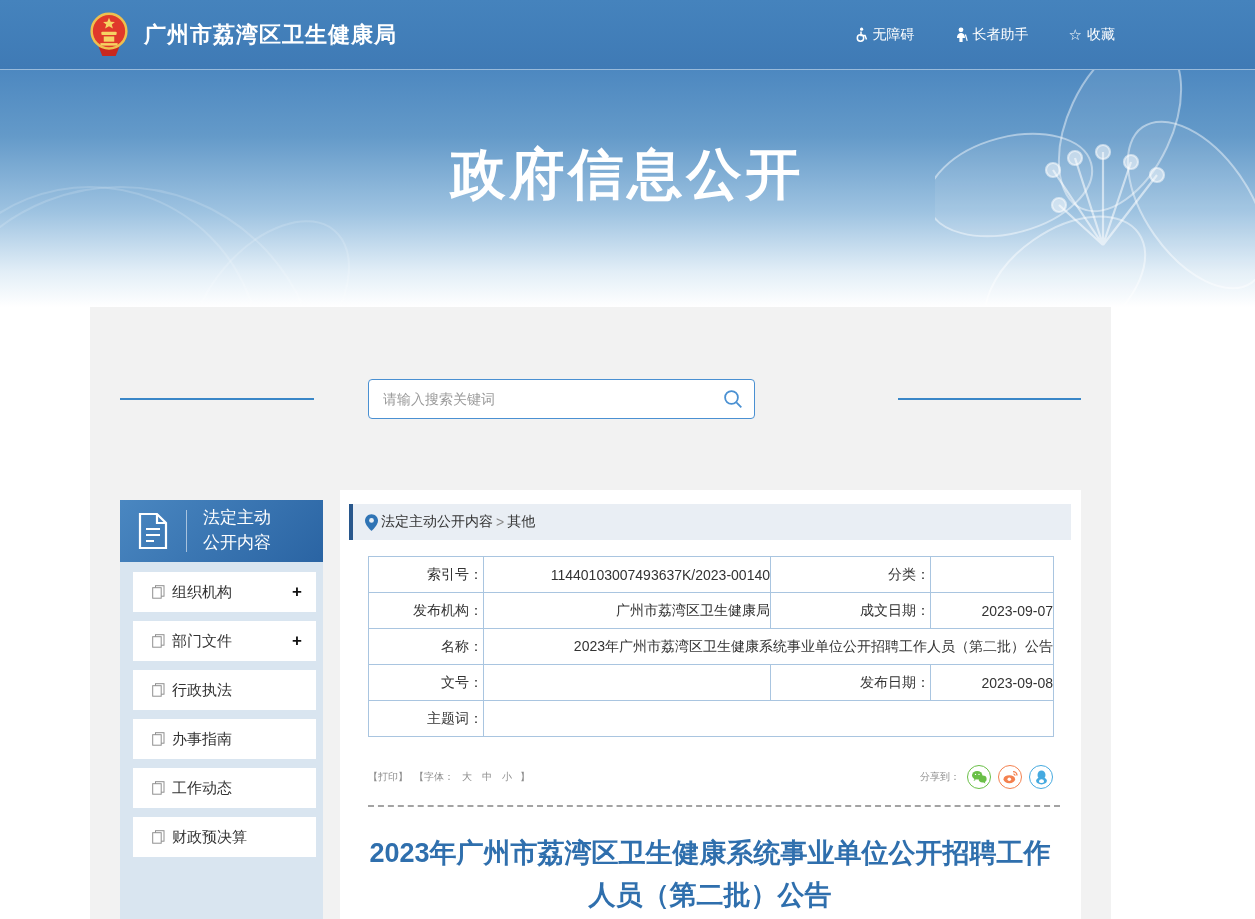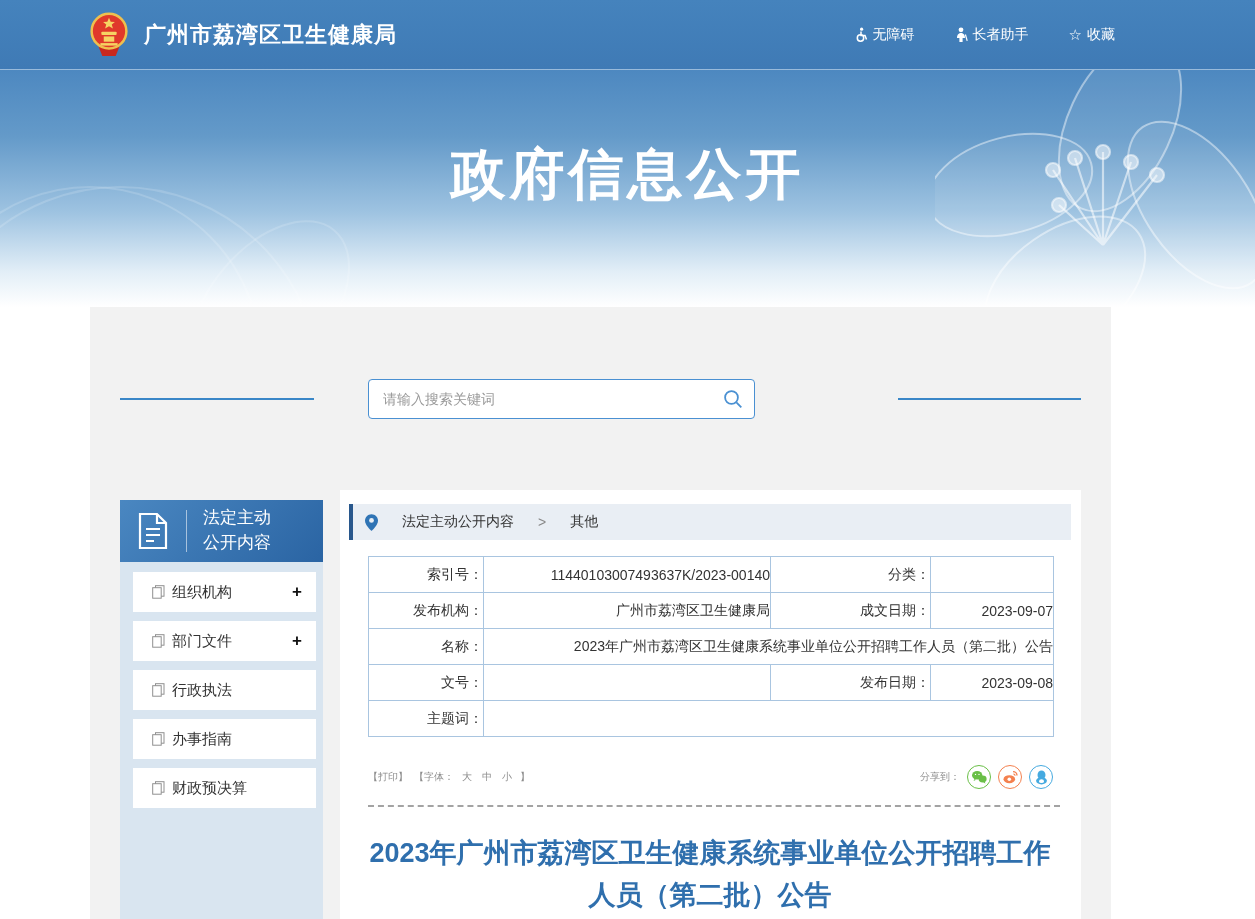--- a/index.html
+++ b/index.html
@@ -69,21 +69,21 @@
     height:40px; margin-bottom:9px; background:#fff;
     display:flex; align-items:center; padding:0 14px 0 19px;
     font-size:15px; color:#333; cursor:pointer;
   }
   .submenu-item .pg { margin-right:7px; flex:none; display:flex; }
   .submenu-item .plus { margin-left:auto; font-weight:bold; font-size:17px; color:#111; }
   
   .main { margin-left:17px; width:741px; background:#fff; padding:14px 10px 0 9px; }
   .breadcrumb {
     height:36px; background:#e9eef4; border-left:4px solid #28578c;
-    display:flex; align-items:center; padding-left:12px; gap:24px;
+    display:flex; align-items:center; padding-left:12px; gap:3px;
     font-size:14px; color:#333;
   }
   .crumb-link { cursor:pointer; }
   .crumb-sep { color:#888; }
   .meta-table { margin:16px 0 0 19px; width:685px; border-collapse:collapse; table-layout:fixed; font-size:14px; color:#333; }
   .meta-table td { border:1px solid #a9c5e0; height:36px; background:#fff; }
   .meta-table .lbl { text-align:right; padding-right:0; white-space:nowrap; }
   .meta-table .val { text-align:right; padding-left:10px; overflow:hidden; white-space:nowrap; }
   .toolbar { width:685px; margin:28px 0 0 19px; display:flex; align-items:center; font-size:10px; color:#8d8d8d; }
   .tb-left { display:flex; align-items:center; gap:6px; }
@@ -250,20 +250,30 @@
           <span>办事指南</span>
           <span class="plus"></span>
         </div>
         <div class="submenu-item">
           <span class="pg">
             <svg width="13" height="14" viewBox="0 0 13 14">
                 <rect x="3.5" y="0.7" width="8.5" height="10.5" fill="#fff" stroke="#909090"></rect>
                 <rect x="0.7" y="2.7" width="8.5" height="10.5" fill="#fff" stroke="#909090"></rect>
               </svg>
           </span>
+          <span>工作动态</span>
+          <span class="plus"></span>
+        </div>
+        <div class="submenu-item">
+          <span class="pg">
+            <svg width="13" height="14" viewBox="0 0 13 14">
+                <rect x="3.5" y="0.7" width="8.5" height="10.5" fill="#fff" stroke="#909090"></rect>
+                <rect x="0.7" y="2.7" width="8.5" height="10.5" fill="#fff" stroke="#909090"></rect>
+              </svg>
+          </span>
           <span>财政预决算</span>
           <span class="plus"></span>
         </div>
       </div>
     </div>
 
     <div class="main">
       <div class="breadcrumb">
         <span style="display:flex;">
           <svg width="13" height="17" viewBox="0 0 14 18">

